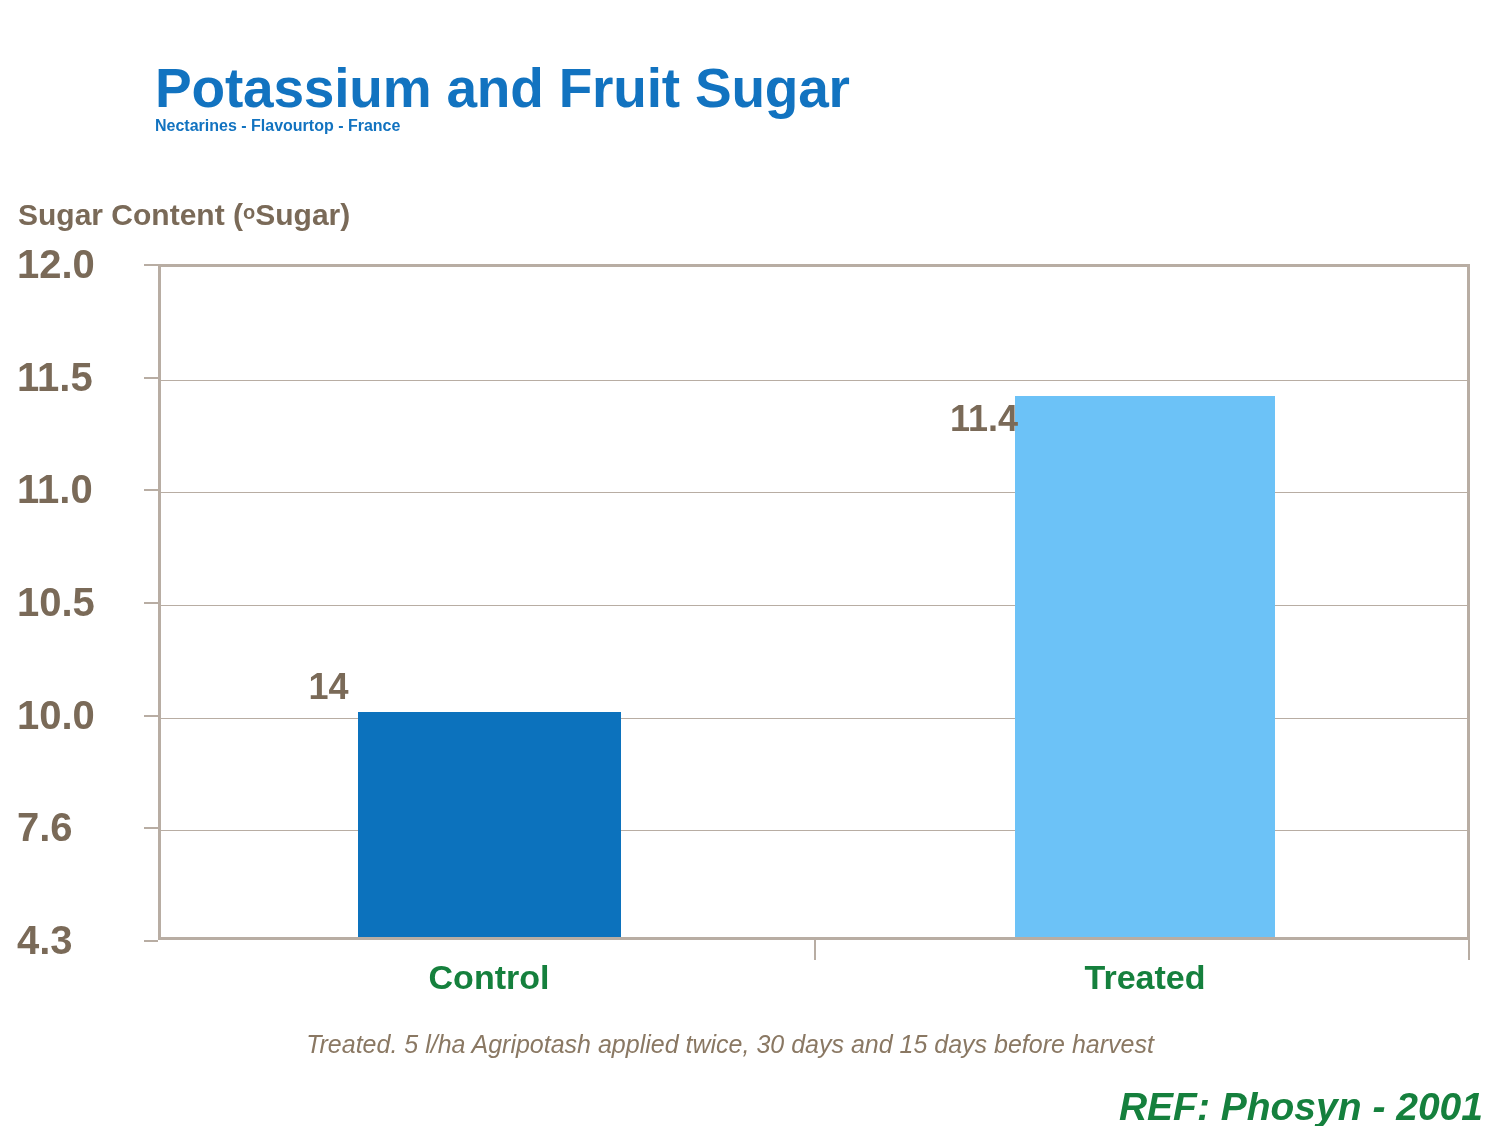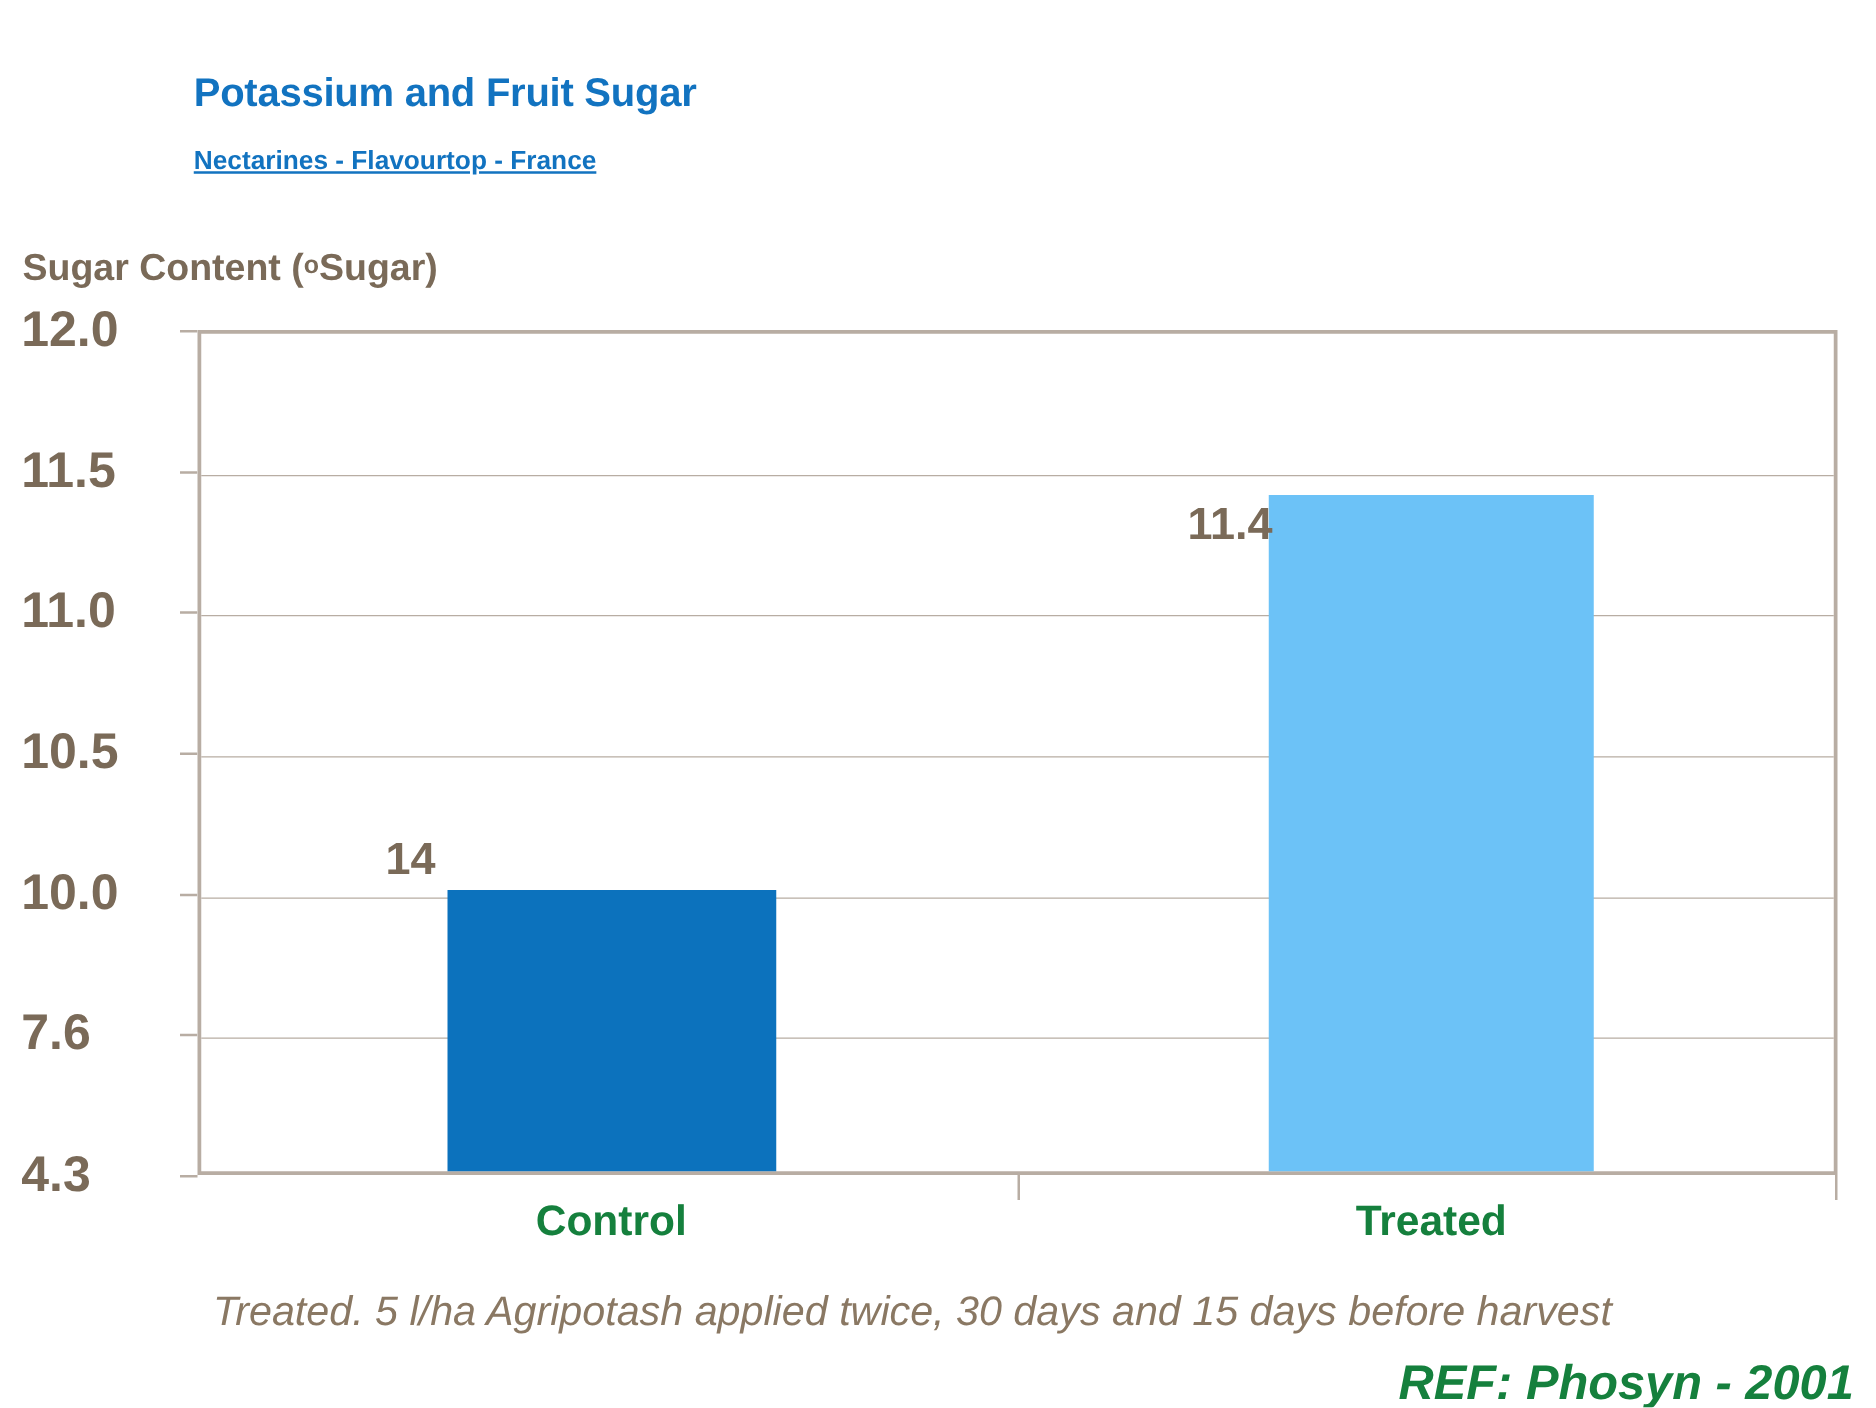--- a/index.html
+++ b/index.html
@@ -16,35 +16,34 @@
     height: 1126px;
     background: #ffffff;
     overflow: hidden;
   }
 
   
   #chart-title {
     position: absolute;
     left: 155px;
     top: 56px;
-    font-size: 32px;
+    font-size: 55px;
     font-weight: bold;
     color: #1273C0;
     letter-spacing: -0.2px;
     white-space: nowrap;
   }
   #chart-subtitle {
     position: absolute;
     left: 155px;
     top: 117px;
-    font-size: 21px;
+    font-size: 16px;
     font-weight: bold;
     color: #1273C0;
     white-space: nowrap;
-    text-decoration: underline;
   }
   #y-axis-title {
     position: absolute;
     left: 18px;
     top: 198px;
     font-size: 30px;
     font-weight: bold;
     color: #7A6A58;
     white-space: nowrap;
   }
@@ -138,21 +137,21 @@
   #cat-control { left: 258px; width: 462px; }
   #cat-treated { left: 915px; width: 460px; }
 
   
   #footnote {
     position: absolute;
     left: 0;
     top: 1030px;
     width: 1460px;
     text-align: center;
-    font-size: 33px;
+    font-size: 25px;
     font-style: italic;
     color: #8A7863;
     white-space: nowrap;
   }
   #reference {
     position: absolute;
     right: 18px;
     top: 1085px;
     font-size: 39px;
     font-style: italic;

